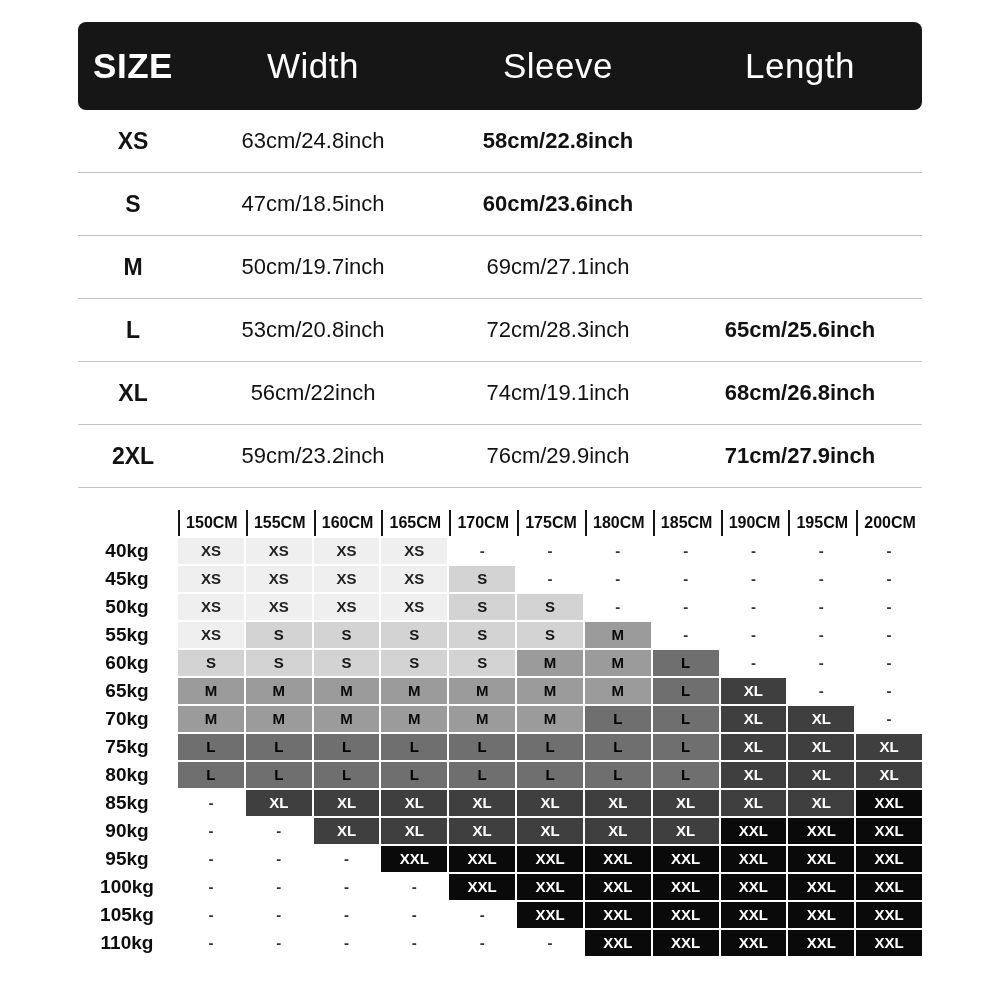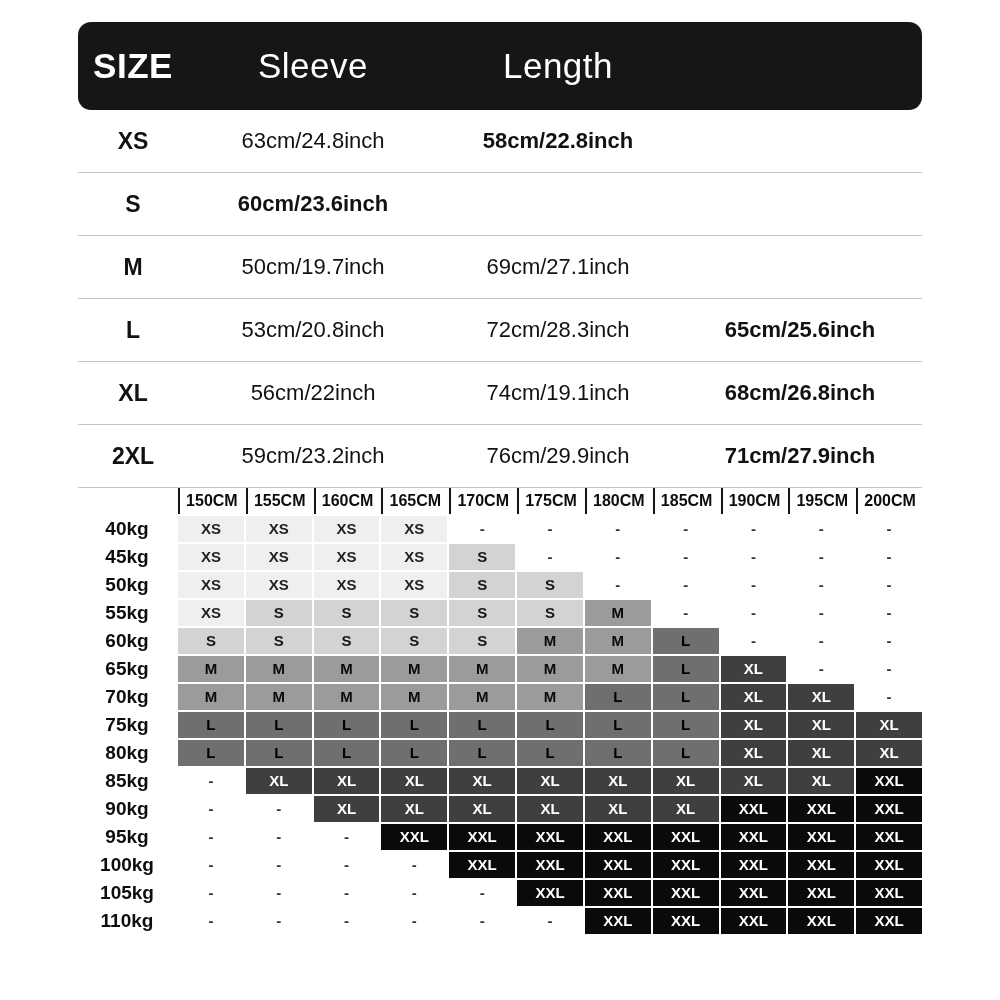--- a/index.html
+++ b/index.html
@@ -11,21 +11,21 @@
     overflow: hidden;
   }
   .wrap { padding: 22px 78px 0 78px; }
 
   
   .st-header {
     display: grid;
     grid-template-columns: 110px 250px 240px 244px;
     align-items: center;
     background: #161616;
-    border-radius: 13px;
+    border-radius: 8px;
     height: 88px;
   }
   .st-hcell {
     color: #ffffff;
     font-size: 35px;
     text-align: center;
     letter-spacing: 0.5px;
   }
   .st-hcell.h0 { font-weight: bold; }
   .st-row {
@@ -42,20 +42,21 @@
     white-space: nowrap;
   }
   .st-cell.c0 { font-weight: bold; font-size: 23px; }
   .st-cell.c3 { font-weight: bold; }
 
   
   .fit-table {
     display: grid;
     grid-template-columns: 98px repeat(11, 1fr);
     gap: 2px;
+    margin-top: 22px;
   }
   .ft-hcell {
     height: 26px;
     line-height: 26px;
     font-weight: bold;
     font-size: 16px;
     color: #0d0d0d;
     text-align: center;
     white-space: nowrap;
   }
@@ -77,31 +78,33 @@
     text-align: center;
   }
 </style>
 </head>
 <body>
 
 <div class="wrap">
   <div class="size-table">
     <div class="st-header">
         <div class="st-hcell h0">SIZE</div>
+        <div class="st-hcell h1">Width</div>
         <div class="st-hcell h3">Sleeve</div>
         <div class="st-hcell h2">Length</div>
       </div>
     <div class="st-body">
         <div class="st-row">
           <div class="st-cell c0">XS</div>
           <div class="st-cell c2">63cm/24.8inch</div>
           <div class="st-cell c3">58cm/22.8inch</div>
         </div>
         <div class="st-row">
           <div class="st-cell c0">S</div>
+          <div class="st-cell c1">47cm/18.5inch</div>
           <div class="st-cell c3">60cm/23.6inch</div>
         </div>
         <div class="st-row">
           <div class="st-cell c0">M</div>
           <div class="st-cell c1">50cm/19.7inch</div>
           <div class="st-cell c2">69cm/27.1inch</div>
         </div>
         <div class="st-row">
           <div class="st-cell c0">L</div>
           <div class="st-cell c1">53cm/20.8inch</div>

